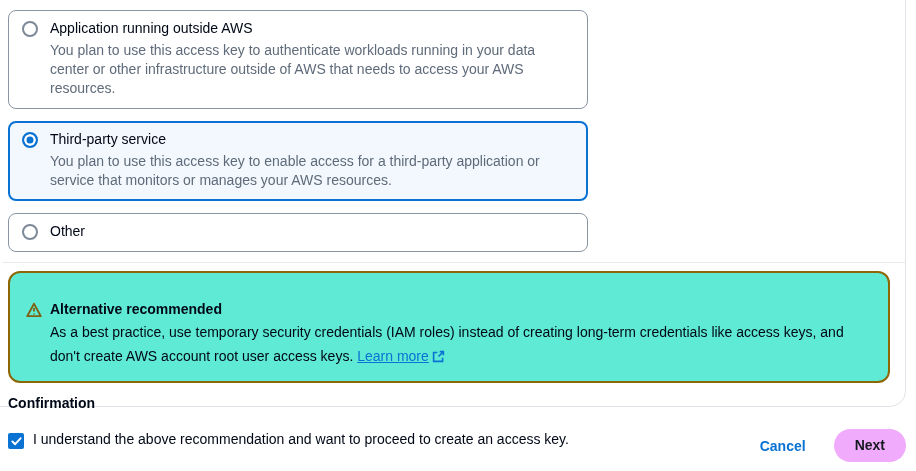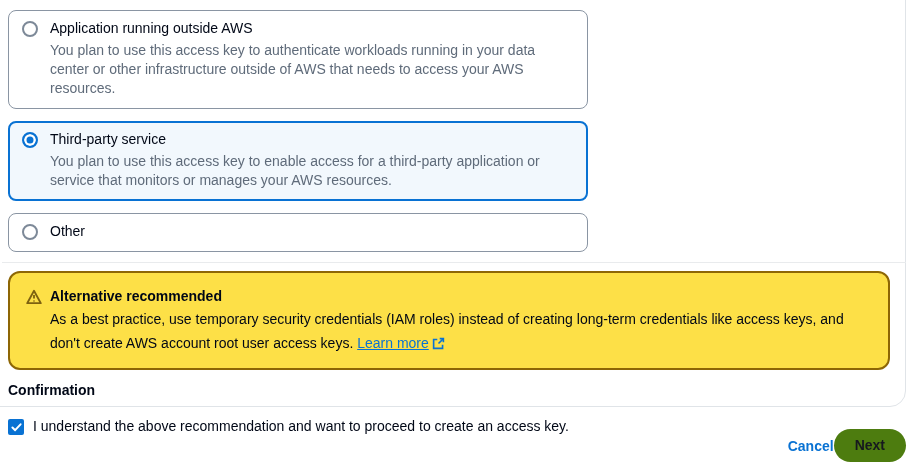--- a/index.html
+++ b/index.html
@@ -40,55 +40,55 @@
     border-color: #0972d3; background: #0972d3;
     box-shadow: inset 0 0 0 2.5px #ffffff;
   }
   .tile-label { line-height: 19px; color: #000716; }
   .tile-desc  { line-height: 19px; color: #5f6b7a; margin-top: 3px; }
 
   .divider { height: 1px; background: #e9ebed; width: 904px; margin: 10px 0 8px -6px; }
 
   
   .alert {
-    width: 882px; background: #fde047;
+    width: 882px; background: #5eead4;
     border: 2px solid #8d6605; border-radius: 12px;
-    padding: 13px 16px 11px;
+    padding: 26px 16px 11px;
   }
   .alert-header { display: flex; align-items: center; gap: 8px; font-weight: bold; line-height: 21px; }
   .alert-header svg { display: block; }
   .alert-body { margin-left: 24px; line-height: 24px; color: #000716; }
   .learn-more {
     color: #0972d3; text-decoration: underline; cursor: pointer;
     white-space: nowrap; font-weight: 400;
   }
   .ext-icon { display: inline-block; vertical-align: -2px; margin-left: 3px; }
 
   
   .confirm-heading { font-weight: bold; line-height: 20px; margin: 10px 0 17px; }
-  .confirm-row { display: flex; align-items: center; gap: 9px; cursor: pointer; }
+  .confirm-row { display: flex; align-items: flex-end; gap: 9px; cursor: pointer; }
   .checkbox {
     flex: none; width: 16px; height: 16px; border-radius: 2px;
     background: #0972d3; display: flex; align-items: center; justify-content: center;
     margin-top: 1px; cursor: pointer;
   }
   .confirm-label { line-height: 19px; }
 
   
   .footer {
     position: absolute; right: 10px; bottom: 9px;
-    display: flex; align-items: center; 
+    display: flex; align-items: center; gap: 28px;
   }
   .cancel-btn {
     background: none; border: none; padding: 4px 0;
     color: #0972d3; font-weight: bold; font-size: 14px;
     font-family: inherit; cursor: pointer; line-height: 20px;
   }
   .next-btn {
-    background: #4d7c0f; border: none; border-radius: 18px;
+    background: #f0abfc; border: none; border-radius: 18px;
     padding: 8px 21px; color: #16191f; font-weight: bold; font-size: 14px;
     font-family: inherit; cursor: pointer; line-height: 17px;
   }
 </style>
 </head>
 <body>
 
 <div class="page">
   <div class="panel"></div>
 

